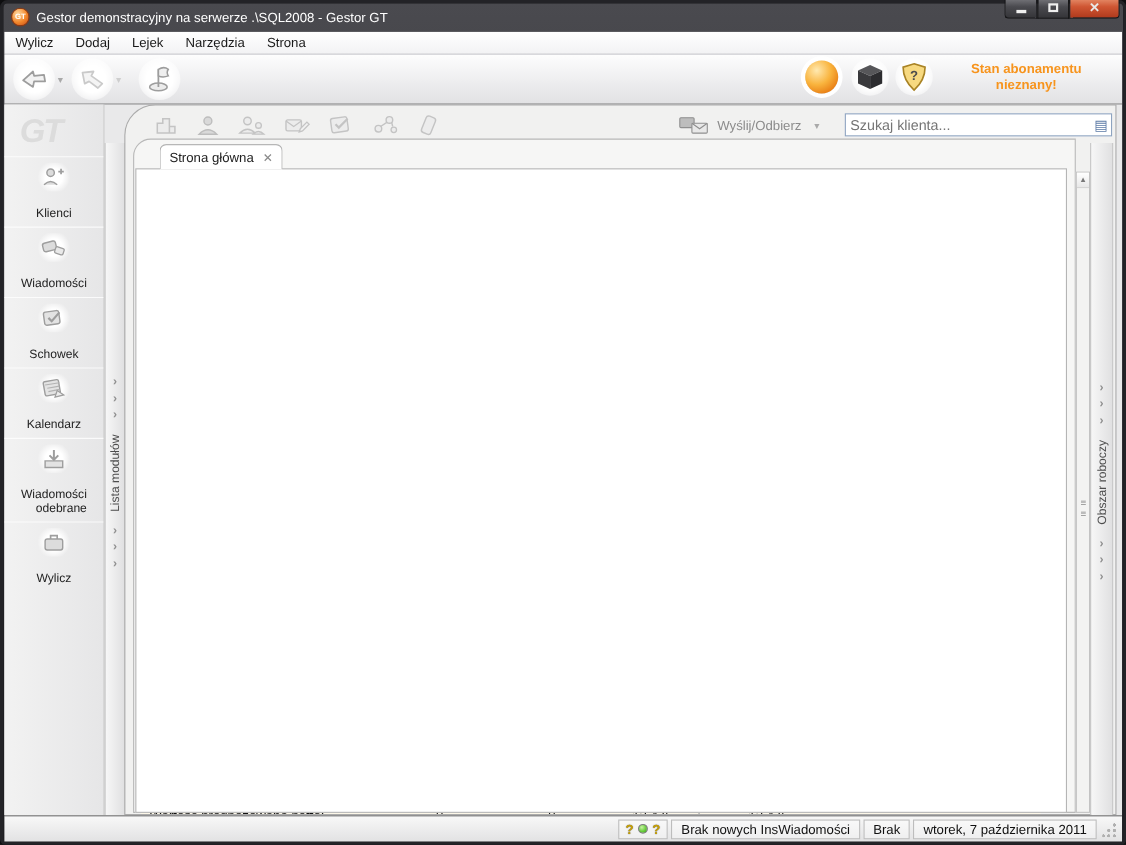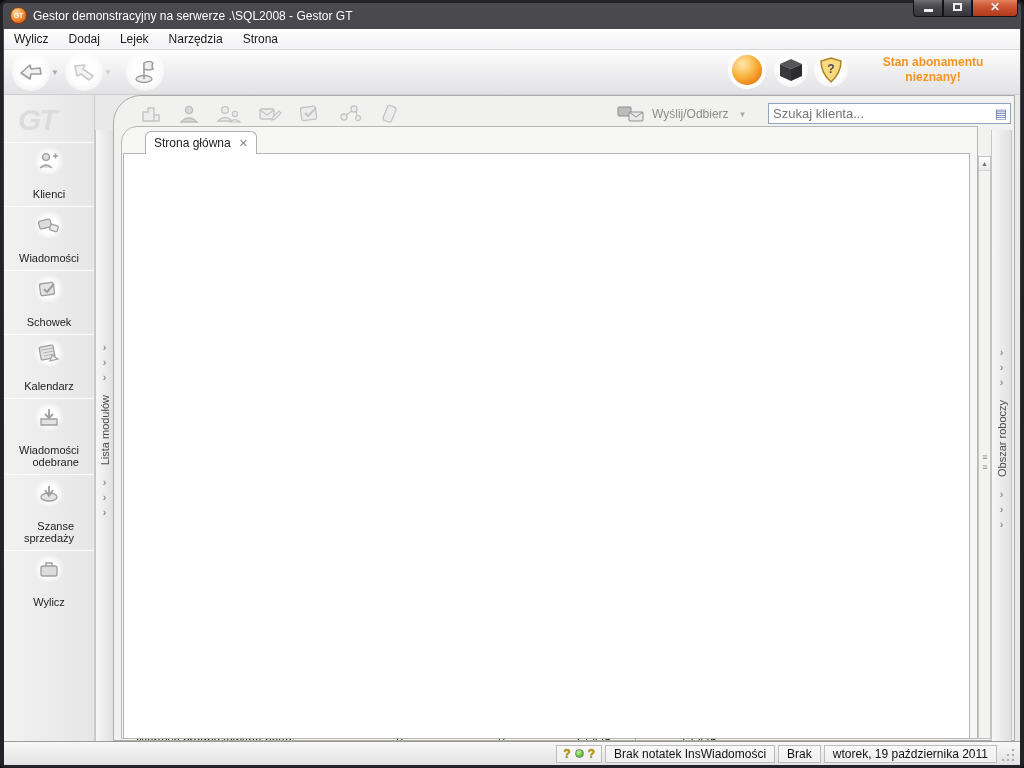--- a/index.html
+++ b/index.html
@@ -261,30 +261,20 @@
       </div>
       <div class="side-item">
         <span class="side-icon">
             <svg class="gicon" width="22" height="20" viewBox="0 0 22 20">
               <path d="M11 2 v8 M7 7 l4 4 l4 -4" fill="none" stroke="#9e9e9e" stroke-width="1.8"></path>
               <path d="M3 12 h16 v6 h-16 Z" fill="#e3e3e3" stroke="#9e9e9e" stroke-width="1.3"></path>
             </svg>
           </span>
         <span class="side-label">Wiadomości
 odebrane</span>
-      </div>
-      <div class="side-item">
-        <span class="side-icon">
-            <svg class="gicon" width="22" height="20" viewBox="0 0 22 20">
-              <ellipse cx="11" cy="14" rx="8" ry="4" fill="#e3e3e3" stroke="#9e9e9e" stroke-width="1.3"></ellipse>
-              <path d="M11 13 V3 M7 7 l4 6 l4 -6" fill="none" stroke="#9e9e9e" stroke-width="1.8"></path>
-            </svg>
-          </span>
-        <span class="side-label">Szanse
-sprzedaży</span>
       </div>
       <div class="side-item">
         <span class="side-icon">
             <svg class="gicon" width="22" height="20" viewBox="0 0 22 20">
               <rect x="3" y="7" width="16" height="10" rx="2" fill="#dcdcdc" stroke="#9e9e9e" stroke-width="1.3"></rect>
               <path d="M8 7 V4 h6 v3" fill="none" stroke="#9e9e9e" stroke-width="1.5"></path>
             </svg>
           </span>
         <span class="side-label">Wylicz</span>
       </div>
@@ -597,18 +587,18 @@
         <div class="chev">›</div>
       </div>
   </div>
 
   <div class="statusbar">
     <div class="st-cell" style="padding:0 4px">
       <span class="q-ic">?</span>
       <span class="dot-green"></span>
       <span class="q-ic">?</span>
     </div>
-    <div class="st-cell">Brak notatek InsWiadomości</div>
+    <div class="st-cell">Brak nowych InsWiadomości</div>
     <div class="st-cell">Brak</div>
-    <div class="st-cell">wtorek, 19 października 2011</div>
+    <div class="st-cell">wtorek, 7 października 2011</div>
     <div class="grip"></div>
   </div>
 </div>
 
 </body></html>

